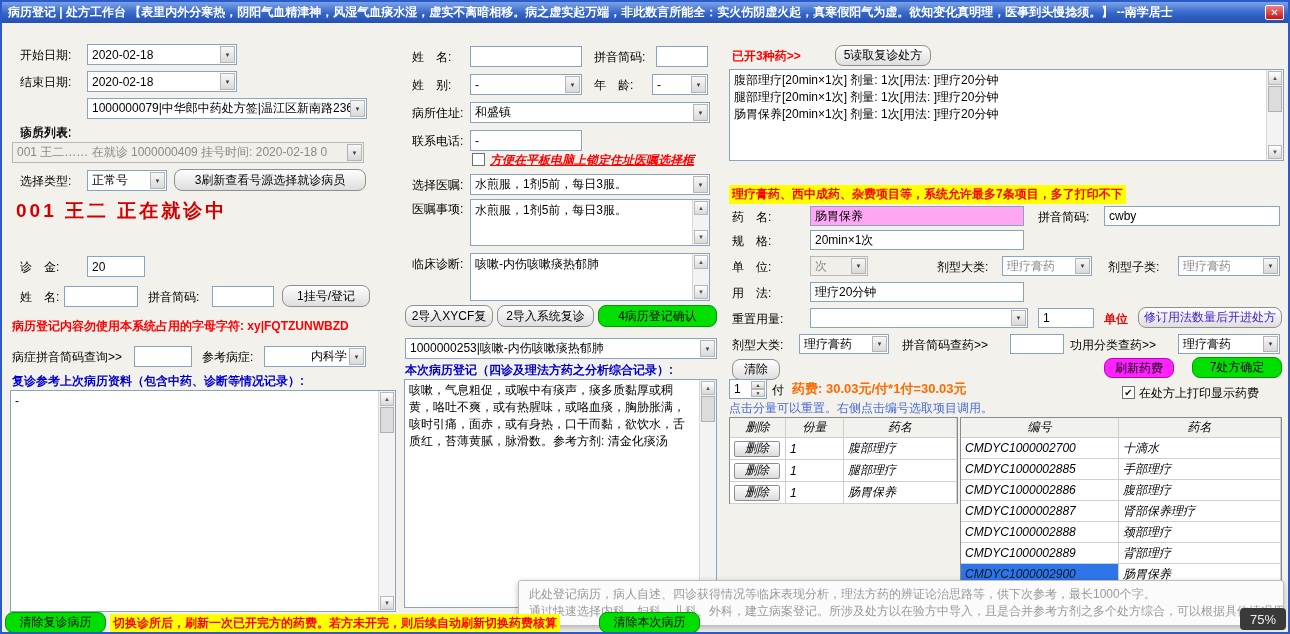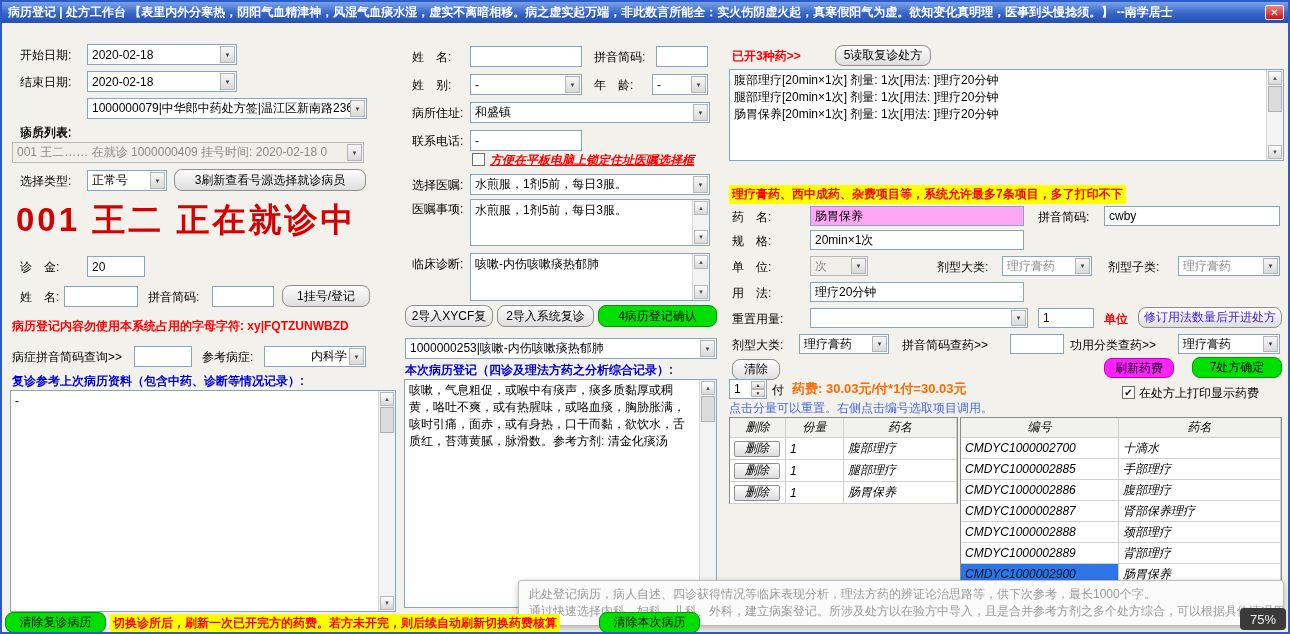--- a/index.html
+++ b/index.html
@@ -61,21 +61,21 @@
   .spin span { flex:1; display:flex; align-items:center; justify-content:center; font-size:5px;
     background:linear-gradient(#fafafa,#d8d8d8); border:1px solid #b4b4b4; color:#333; }
 
   .grid { position:absolute; background:#fff; border:1px solid #8a8a8a; }
   .grow { display:flex; border-bottom:1px solid #cfcfcf; }
   .gcell { display:flex; align-items:center; padding:0 4px; border-right:1px solid #cfcfcf;
     overflow:hidden; white-space:nowrap;font-style:italic; }
   .ghead .gcell { background:#f1f1ee; justify-content:center; }
   .sel { background:#2e76e8; color:#0f172a; }
 
-  .bigname { position:absolute; left:14px; top:196px; font-size:33px; font-weight:bold;
+  .bigname { position:absolute; left:14px; top:196px; font-size:19px; font-weight:bold;
     color:#d40000; letter-spacing:3px; white-space:nowrap; }
   .ynote { position:absolute; background:#ffff00; color:#ff0000; font-weight:bold;
     padding:1px 3px; white-space:nowrap; }
   .tippanel { position:absolute; left:516px; top:578px; width:766px; height:46px;
     background:#fbfbfb; border:1px solid #bdbdbd; border-radius:3px;
     box-shadow:0 2px 6px rgba(0,0,0,.25); color:#9a9a9a; padding:5px 10px;
     line-height:17px; z-index:5; overflow:hidden; white-space:nowrap; }
   .zoombadge { position:absolute; left:1238px; top:606px; width:46px; height:22px;
     background:#3a3a3a; color:#eee; border-radius:4px; display:flex; align-items:center;
     justify-content:center; font-size:13px; z-index:9; }

